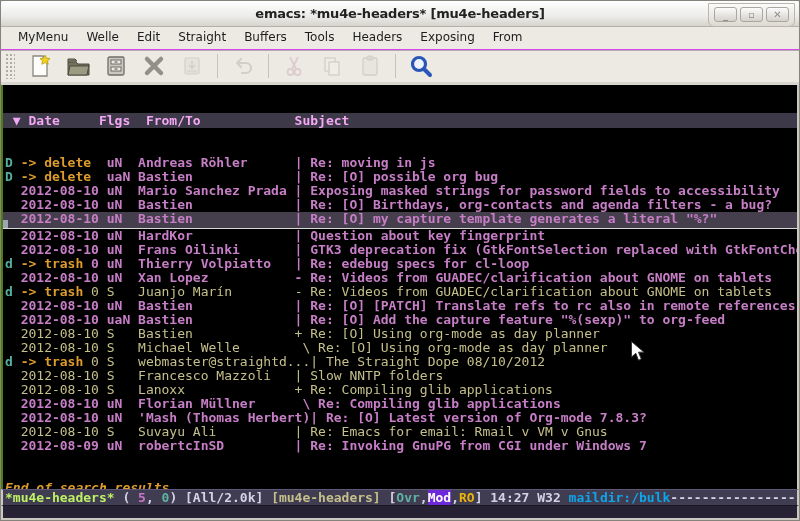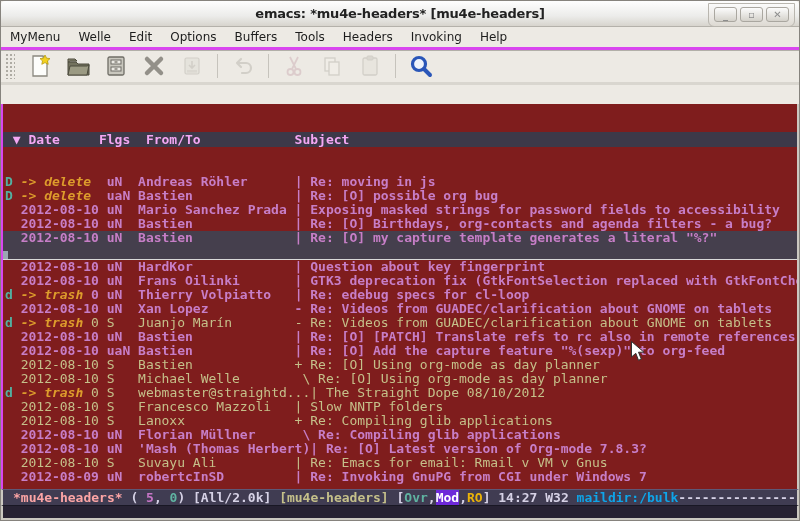--- a/index.html
+++ b/index.html
@@ -24,67 +24,67 @@
     background:linear-gradient(#fbfbfb,#ddd9d2); border:1px solid #b9b6af;
     border-radius:0 0 6px 6px; padding:3px 5px 4px 5px; }
   .win-btn {
     width:23px; height:15px; border:1px solid #aaa7a0; border-radius:3px;
     background:linear-gradient(#fcfcfc,#d4d1ca);
     color:#8d8d8d; font-size:10px; font-weight:bold; line-height:13px; text-align:center;
   }
   
   .menubar {
     height:23px; flex:0 0 23px; background:#edeae4;
-    display:flex; align-items:center; 
-    border-bottom:3px solid #d946ef;
+    display:flex; align-items:flex-start; padding-left:8px;
+    border-bottom:1px solid #d946ef;
   }
   .menu-item { font-size:12px; color:#1d1d1d; padding:3px 9px; }
   
   .toolbar {
     height:35px; flex:0 0 35px; background:#edeae4;
     display:flex; align-items:center;
     border-bottom:3px solid #d9d6cf;
     box-shadow:0 1px 0 #b2afa8 inset;
   }
   .tb-handle { width:10px; height:26px; margin:0 6px 0 4px;
     background-image:radial-gradient(#aeaba3 1px, transparent 1.2px);
     background-size:4px 4px; }
   .tb-icon { width:30px; height:28px; margin:0 4px; display:flex; align-items:center; justify-content:center; }
   .tb-sep { width:1px; height:24px; background:#c6c3bc; margin:0 6px; }
   
   .buffer {
-    flex:1 1 auto; background:#7f1d1d; overflow:hidden;
+    flex:1 1 auto; background:#000000; overflow:hidden;
     font-family:"DejaVu Sans Mono","DejaVu Sans",monospace;
     font-size:13px; line-height:14px; white-space:pre;
-    border-left:2px solid #d946ef; border-right:2px solid #cbc8c1;margin-top:19px;
+    border-left:2px solid #4d7c0f; border-right:2px solid #cbc8c1;
   }
   .header-line {
     background:#3d3949; color:#f4a7f4; font-weight:bold;
     height:15px; line-height:15px; padding-left:2px;
   }
   .row { height:14px; padding-left:2px; position:relative; }
-  .row.current { background:#453f4d; border-bottom:1px solid #d8d8d8; height:29px; }
+  .row.current { background:#453f4d; border-bottom:1px solid #d8d8d8; height:17px; }
   .row.current::before { content:""; position:absolute; left:-2px; bottom:0;
     width:7px; height:8px; background:#9aa7b2; }
   .mk  { color:#53b0a1; font-weight:bold; }
-  .tgt { color:#dd9c2c; font-weight:bold; font-style:italic; }
+  .tgt { color:#dd9c2c; font-weight:bold; }
   .u   { color:#c77ec7; font-weight:bold; }
   .s   { color:#c5c08a; }
   .end-line { color:#dd9c2c; font-style:italic; font-weight:bold; padding-left:2px; height:14px; }
   
   .modeline {
     flex:0 0 17px; height:17px; overflow:hidden;
     background:#403c52; border-top:1px solid #5d5877; border-bottom:1px solid #191724;
     border-left:2px solid #cbc8c1; border-right:2px solid #cbc8c1;
     font-family:"DejaVu Sans Mono","DejaVu Sans",monospace;
     font-size:13px; line-height:15px; white-space:pre; font-weight:bold;
     padding-left:2px; color:#d6d2e6;
   }
   .ml-plain { color:#d6d2e6; }
-  .ml-blue { color:#fca5a5;margin-left:8px; }
+  .ml-blue { color:#bef264; }
   .ml-magenta { color:#c776c7; }
   .ml-teal { color:#5fb3a1; }
   .ml-khaki { color:#c5c08a; }
   .ml-redbadge { color:#ffffff; background:#6d28d9; }
   .ml-lightred { color:#eab308;margin-top:24px; }
   .ml-violet { color:#0ea5e9; }
   
   .echo {
     flex:0 0 14px; background:#272233;
     border-left:2px solid #cbc8c1; border-right:2px solid #cbc8c1;
@@ -103,26 +103,26 @@
         <div class="win-btn">_</div>
         <div class="win-btn">▫</div>
         <div class="win-btn">✕</div>
       </div>
   </div>
 
   <div class="menubar">
       <span class="menu-item">MyMenu</span>
       <span class="menu-item">Welle</span>
       <span class="menu-item">Edit</span>
-      <span class="menu-item">Options</span>
+      <span class="menu-item">Straight</span>
       <span class="menu-item">Buffers</span>
       <span class="menu-item">Tools</span>
       <span class="menu-item">Headers</span>
-      <span class="menu-item">Invoking</span>
-      <span class="menu-item">Help</span>
+      <span class="menu-item">Exposing</span>
+      <span class="menu-item">From</span>
     </div>
 
   <div class="toolbar">
     <div class="tb-handle"></div>
   <div class="tb-icon">
         <svg width="24" height="24">
           <path d="M5 2h10l4 4v16H5z" fill="#fdfdfb" stroke="#8a887f" stroke-width="1.3"></path>
           <path d="M15 2l4 4h-4z" fill="#d8d5cc" stroke="#8a887f" stroke-width="1"></path>
           <path d="M17 1l1.6 3.2 3.4.4-2.5 2.3.7 3.4-3.2-1.7-3.2 1.7.7-3.4L12 4.6l3.4-.4z" fill="#f3d11e" stroke="#b89a10" stroke-width="0.8"></path>
         </svg>

